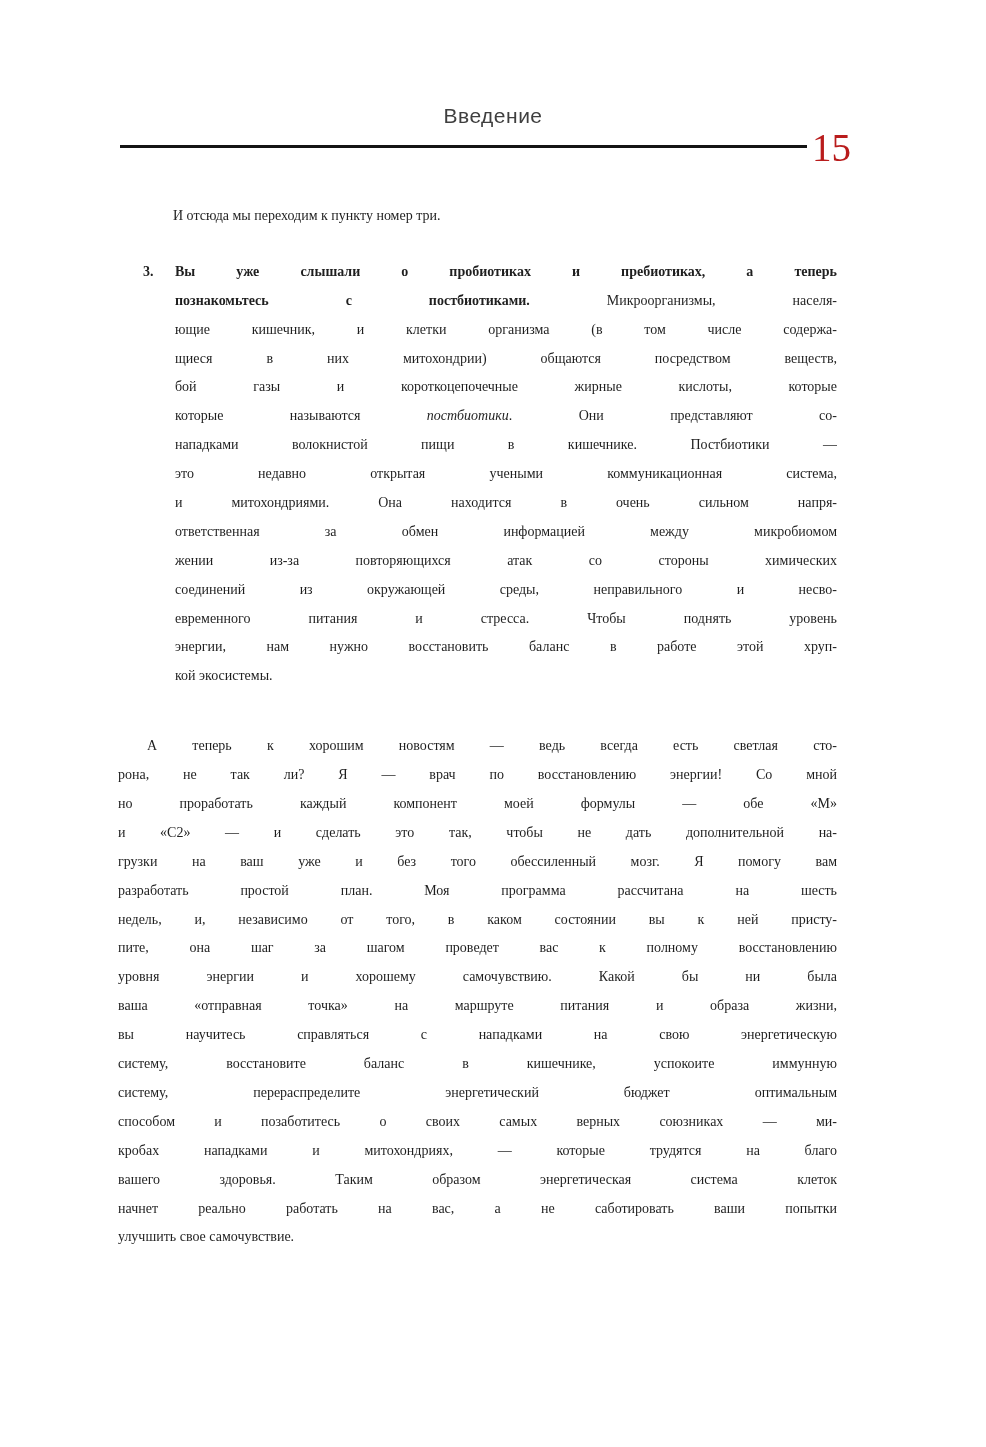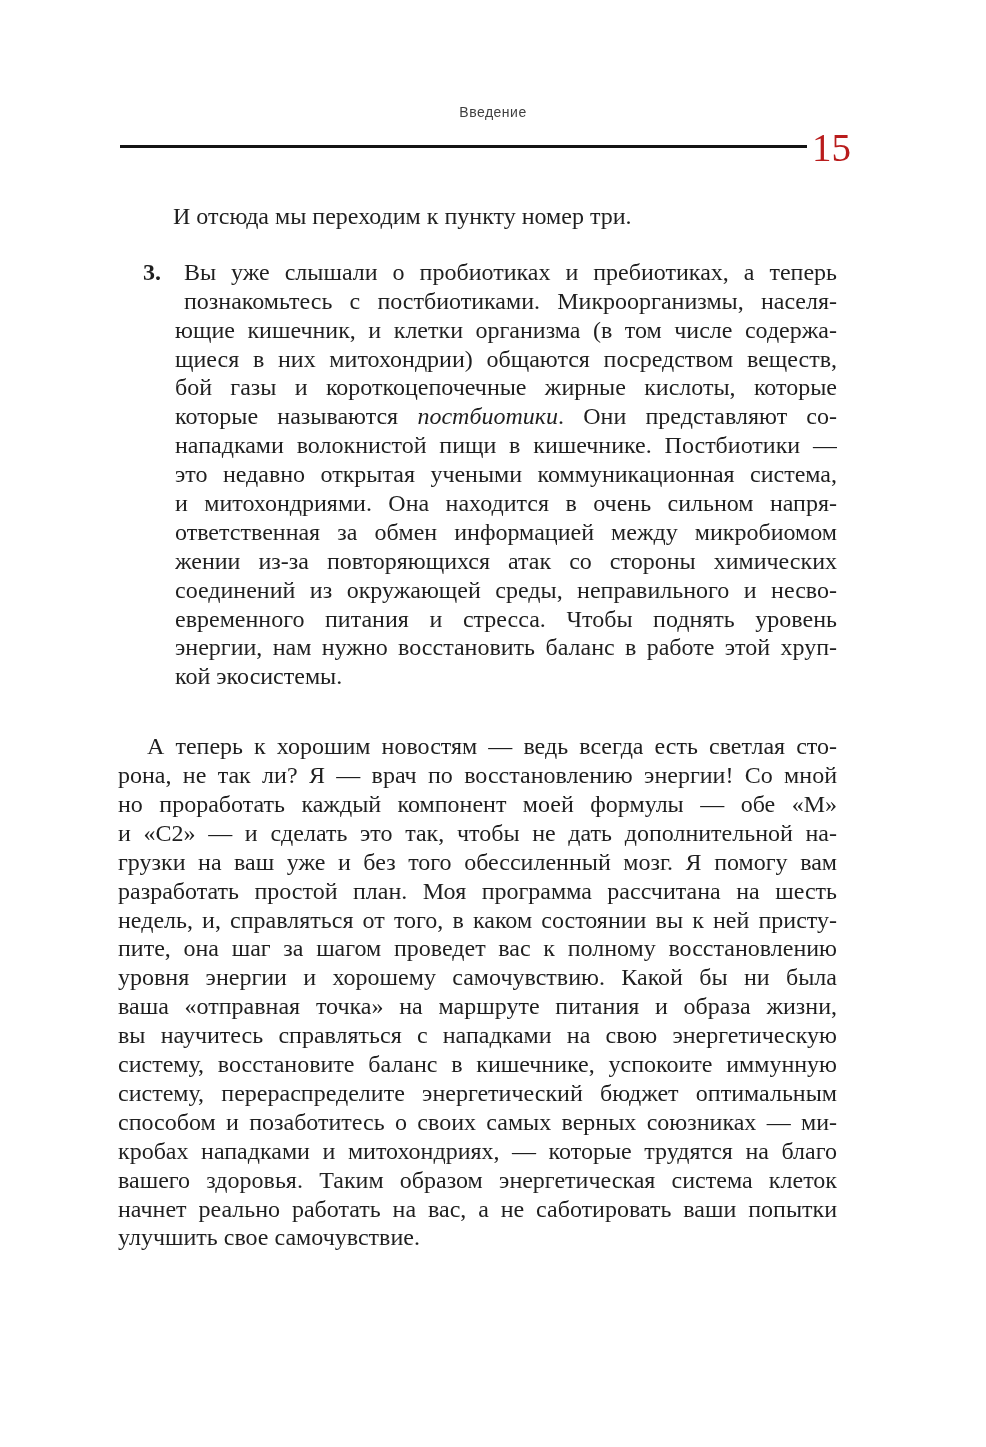--- a/index.html
+++ b/index.html
@@ -11,53 +11,53 @@
     color:#1f1f1f;
     overflow:hidden;
     margin:0 auto;
   }
   
   #running-title{
     position:absolute;top:104px;left:0;right:0;
     text-align:center;
     font-family:"Liberation Sans", sans-serif;
     font-weight:300;
-    font-size:14px;
+    font-size:21px;
     letter-spacing:0.5px;
     color:#3f3f3f;
   }
   #header-rule{
     position:absolute;top:145px;left:120px;
     width:687px;height:3px;
     background:#141414;
   }
   #page-number{
     position:absolute;top:128px;left:812px;
     font-size:39px;
     line-height:40px;
     color:#b91c1c;
   }
   
   #text-content{
     position:absolute;top:202px;left:118px;
     width:719px;
-    font-size:24px;
+    font-size:14px;
   }
   .line{
     line-height:28.9px;
     height:28.9px;
     overflow:hidden;
     text-align:justify;
     text-align-last:justify;
     white-space:normal;
   }
   .line.last{
     text-align-last:left;
   }
-  .b{font-weight:normal;margin-left:9px;}
+  .b{font-weight:bold;}
   .i{font-style:italic;}
   .block{margin:0;}
   .block:nth-child(1){margin-bottom:27px;}
   .block:nth-child(2){margin-bottom:41px;}
   .block.li{
     position:relative;
     padding-left:57px;
   }
   .block.li .marker{
     position:absolute;
@@ -98,21 +98,21 @@
         <div class="line"><span>энергии, нам нужно восстановить баланс в работе этой хруп-</span></div>
         <div class="line last"><span>кой экосистемы.</span></div>
       </div>
       <div class="block p">
         <div class="line" style="text-indent: 29px;"><span>А теперь к хорошим новостям — ведь всегда есть светлая сто-</span></div>
         <div class="line"><span>рона, не так ли? Я — врач по восстановлению энергии! Со мной</span></div>
         <div class="line"><span>но проработать каждый компонент моей формулы — обе «М»</span></div>
         <div class="line"><span>и «С2» — и сделать это так, чтобы не дать дополнительной на-</span></div>
         <div class="line"><span>грузки на ваш уже и без того обессиленный мозг. Я помогу вам</span></div>
         <div class="line"><span>разработать простой план. Моя программа рассчитана на шесть</span></div>
-        <div class="line"><span>недель, и, справляться от того, в каком состоянии вы к ней присту-</span></div>
+        <div class="line"><span>недель, и, независимо от того, в каком состоянии вы к ней присту-</span></div>
         <div class="line"><span>пите, она шаг за шагом проведет вас к полному восстановлению</span></div>
         <div class="line"><span>уровня энергии и хорошему самочувствию. Какой бы ни была</span></div>
         <div class="line"><span>ваша «отправная точка» на маршруте питания и образа жизни,</span></div>
         <div class="line"><span>вы научитесь справляться с нападками на свою энергетическую</span></div>
         <div class="line"><span>систему, восстановите баланс в кишечнике, успокоите иммунную</span></div>
         <div class="line"><span>систему, перераспределите энергетический бюджет оптимальным</span></div>
         <div class="line"><span>способом и позаботитесь о своих самых верных союзниках — ми-</span></div>
         <div class="line"><span>кробах нападками и митохондриях, — которые трудятся на благо</span></div>
         <div class="line"><span>вашего здоровья. Таким образом энергетическая система клеток</span></div>
         <div class="line"><span>начнет реально работать на вас, а не саботировать ваши попытки</span></div>

